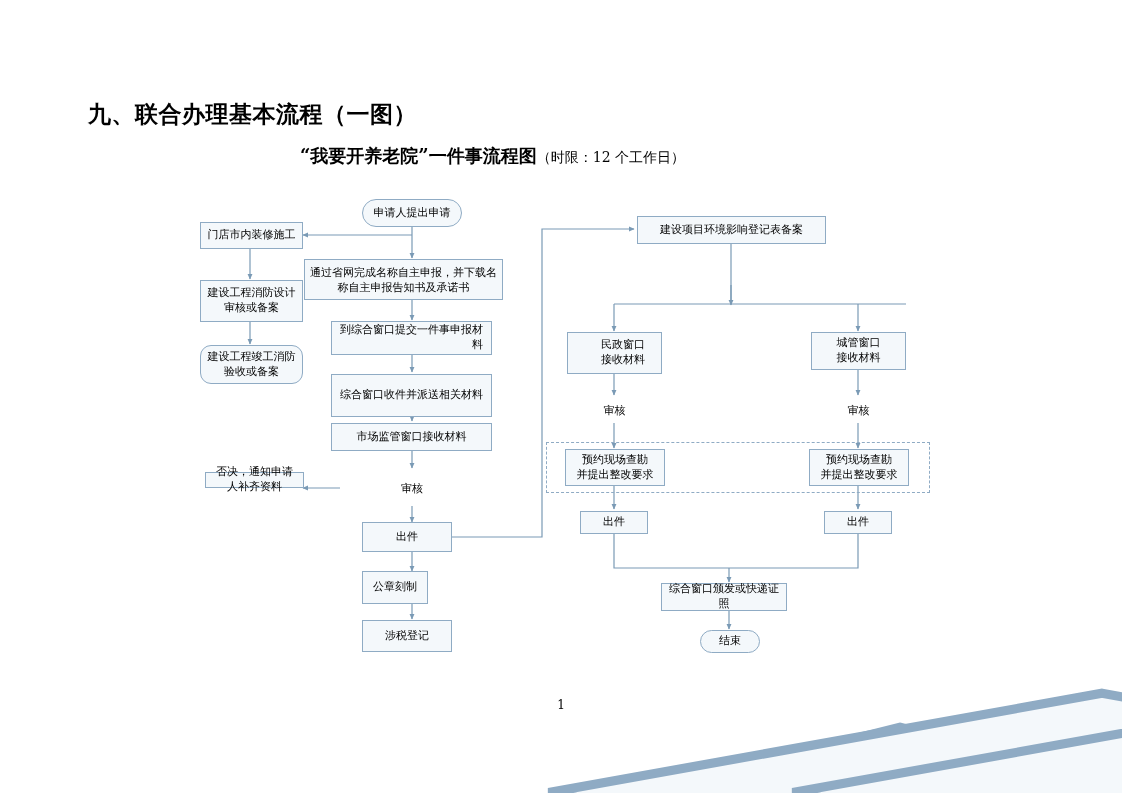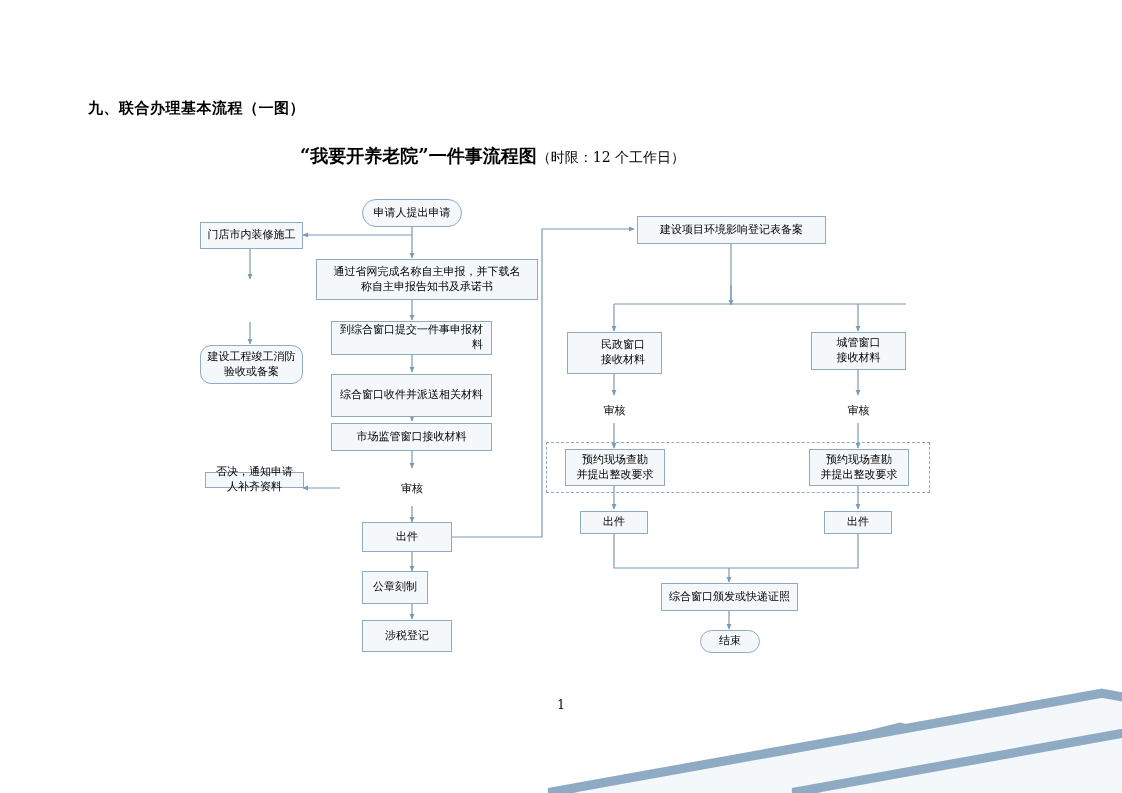--- a/index.html
+++ b/index.html
@@ -18,21 +18,21 @@
     height: 793px;
     background: #ffffff;
     overflow: hidden;
   }
 
   
   .heading-1 {
     position: absolute;
     left: 88px;
     top: 99px;
-    font-size: 15px;
+    font-size: 23px;
     font-weight: bold;
     letter-spacing: 0.5px;
     white-space: nowrap;
     font-family: "DejaVu Serif", "Liberation Serif", serif;
   }
   .heading-2 {
     position: absolute;
     left: 300px;
     top: 144px;
     font-size: 18px;
@@ -171,30 +171,32 @@
 
         <path d="M614,534 L614,568 L858,568 L858,534"></path>
         <path d="M729,568 L729,582" marker-end="url(#ah)"></path>
 
         <path d="M729,611 L729,629" marker-end="url(#ah)"></path>
       </g>
     </svg>
 
     <div class="node" style="left:200px; top:222px; width:103px; height:27px;">门店市内装修施工</div>
 
+    <div class="node" style="left:200px; top:280px; width:103px; height:42px;">建设工程消防设计
+审核或备案</div>
 
     <div class="node" style="left:200px; top:345px; width:103px; height:39px;border-radius:11px;">建设工程竣工消防
 验收或备案</div>
 
     <div class="node" style="left:205px; top:472px; width:99px; height:16px;">否决，通知申请
 人补齐资料</div>
 
     <div class="node terminator" style="left:362px; top:199px; width:100px; height:28px;">申请人提出申请</div>
 
-    <div class="node" style="left:316px; top:259px; width:222px; height:41px;">通过省网完成名称自主申报，并下载名
+    <div class="node" style="left:304px; top:259px; width:199px; height:41px;font-family:Liberation Serif, serif;">通过省网完成名称自主申报，并下载名
 称自主申报告知书及承诺书</div>
 
     <div class="node" style="left:331px; top:321px; width:161px; height:34px;text-align:right;">到综合窗口提交一件事申报材
 料</div>
 
     <div class="node" style="left:331px; top:374px; width:161px; height:43px;">综合窗口收件并派送相关材料</div>
 
     <div class="node" style="left:331px; top:423px; width:161px; height:28px;">市场监管窗口接收材料</div>
 
     <div class="diamond" style="left:339px; top:469px; width:146px; height:38px;">
@@ -237,21 +239,21 @@
     <div class="node" style="left:565px; top:449px; width:100px; height:37px;">预约现场查勘
 并提出整改要求</div>
 
     <div class="node" style="left:809px; top:449px; width:100px; height:37px;">预约现场查勘
 并提出整改要求</div>
 
     <div class="node" style="left:580px; top:511px; width:68px; height:23px;">出件</div>
 
     <div class="node" style="left:824px; top:511px; width:68px; height:23px;">出件</div>
 
-    <div class="node" style="left:661px; top:583px; width:137px; height:28px;">综合窗口颁发或快递证照</div>
+    <div class="node" style="left:661px; top:583px; width:126px; height:28px;">综合窗口颁发或快递证照</div>
 
     <div class="node terminator" style="left:700px; top:630px; width:60px; height:23px;">结束</div>
 
   </div>
 
   <div class="page-number">1</div>
 
 </div>
 
 </body></html>

